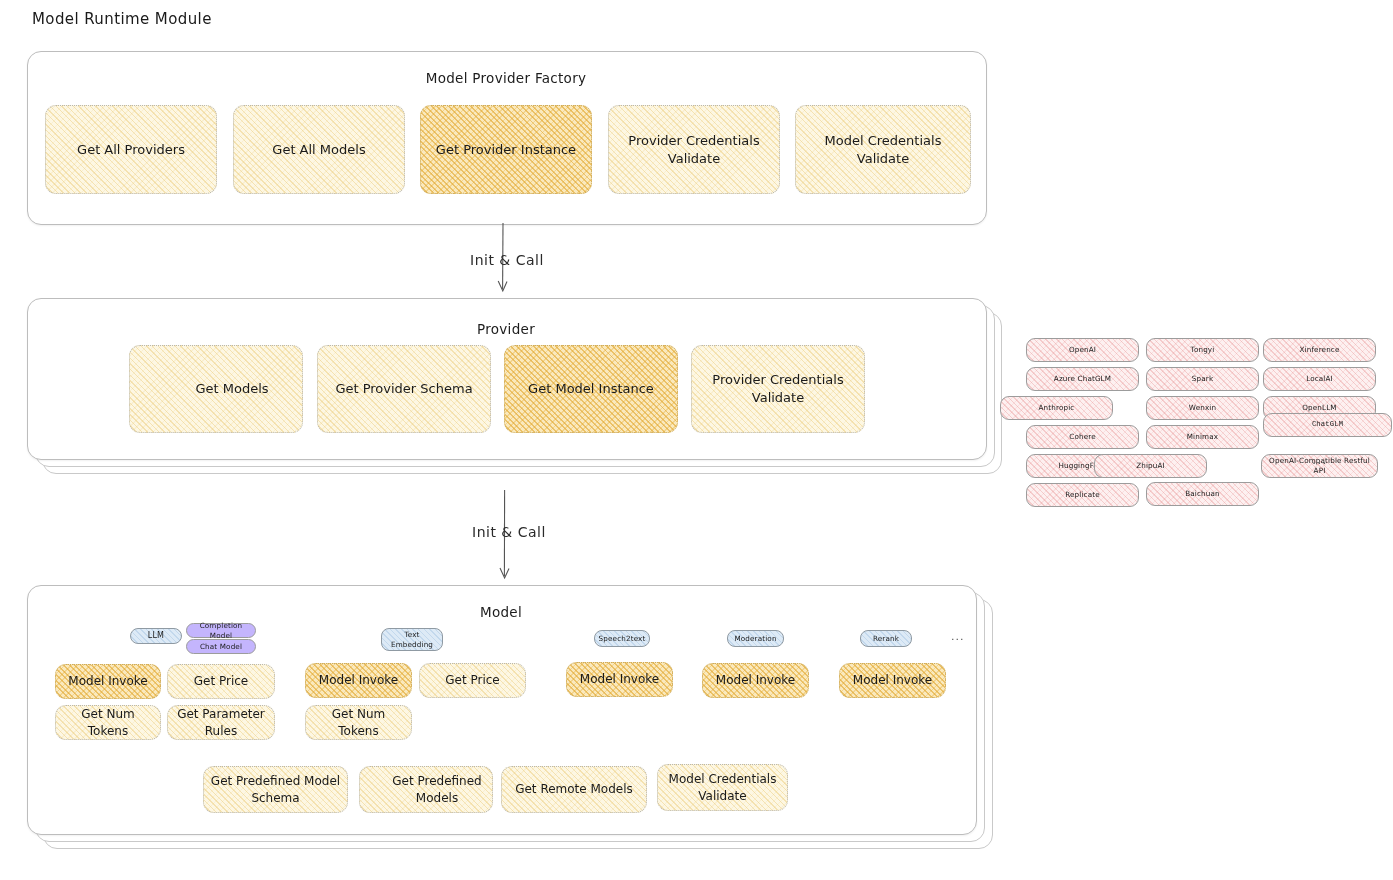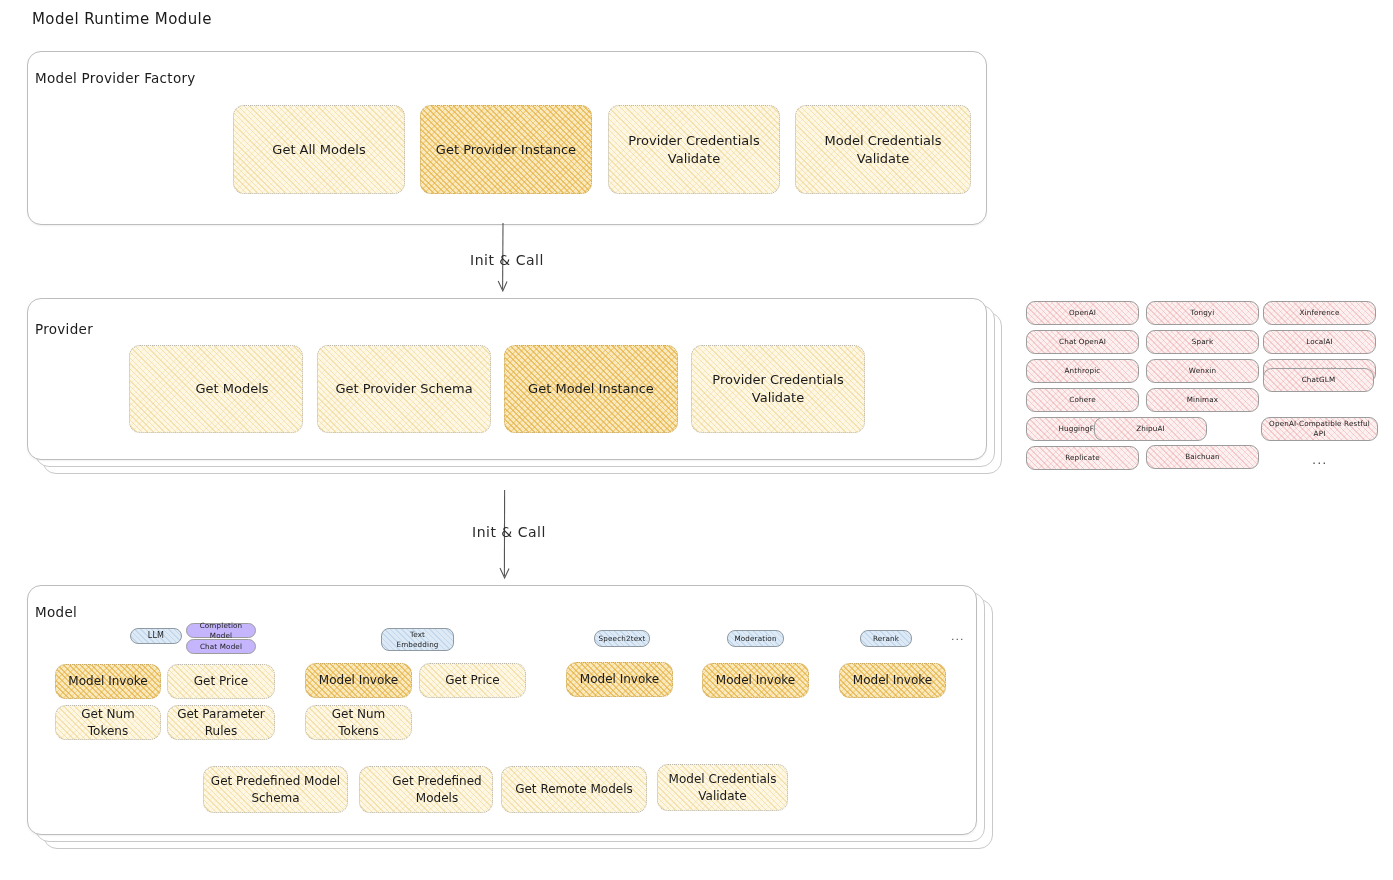--- a/index.html
+++ b/index.html
@@ -30,23 +30,23 @@
   }
   .sk-stack{
     position:absolute;
     border:1.1px solid #c9c9c9;
     border-radius:14px;
     background:#fff;
   }
 
   .sec-title{
     position:absolute;left:0;right:0;
+    text-align:center;
     font-size:13.5px;color:#1c1c1c;
     letter-spacing:.3px;
-    margin-left:8px;
   }
 
   
   .node{
     position:absolute;
     border-radius:11px;
     display:flex;align-items:center;justify-content:center;
     text-align:center;
     line-height:1.35;
     color:#1a1a1a;
@@ -70,20 +70,21 @@
       repeating-linear-gradient(-45deg, rgba(226,168,47,.34) 0 1.2px, rgba(255,255,255,0) 1.2px 4.5px);
   }
   
   .n-pink{
     border:1.1px solid #9c9c9c;
     border-radius:9px;
     background-color:#fdf0f0;
     background-image:
       repeating-linear-gradient(45deg, rgba(226,120,120,.30) 0 1px, rgba(255,255,255,0) 1px 4px),
       repeating-linear-gradient(-45deg, rgba(226,120,120,.14) 0 1px, rgba(255,255,255,0) 1px 5px);
+    margin-top: 37px;
   }
   
   .n-blue{
     border:1.1px solid #8f9aa3;
     border-radius:8px;
     background-color:#ddeaf6;
     background-image:
       repeating-linear-gradient(45deg, rgba(120,165,210,.26) 0 1px, rgba(255,255,255,0) 1px 4px);
   }
   
@@ -112,20 +113,21 @@
 </head>
 <body>
 
 <div class="canvas">
 
   <div class="page-title">Model Runtime Module</div>
 
   <div class="sk-box" style="left:27px;top:51px;width:958px;height:172px;"></div>
   <div class="sec-title" style="left:27px;width:958px;top:70px;">Model Provider Factory</div>
 
+  <div class="node n-cream fs-13" style="left:45px;top:105px;width:172px;height:89px;">Get All Providers</div>
   <div class="node n-cream fs-13" style="left:233px;top:105px;width:172px;height:89px;">Get All Models</div>
   <div class="node n-amber fs-13" style="left:420px;top:105px;width:172px;height:89px;">Get Provider Instance</div>
   <div class="node n-cream fs-13" style="left:608px;top:105px;width:172px;height:89px;">Provider Credentials Validate</div>
   <div class="node n-cream fs-13" style="left:795px;top:105px;width:176px;height:89px;">Model Credentials Validate</div>
 
   <div class="arrow-wrap" style="left:480px;top:223px;width:46px;height:74px;">
     <svg width="46" height="74" viewBox="0 0 46 74">
       <path d="M23 0 L22.6 66" stroke="#555" stroke-width="1.1" fill="none"></path>
       <path d="M18.2 58 L22.8 68 L27 58.5" stroke="#555" stroke-width="1.1" fill="none"></path>
     </svg>
@@ -136,37 +138,37 @@
   <div class="sk-stack" style="left:35px;top:305px;width:958px;height:160px;"></div>
   <div class="sk-box" style="left:27px;top:298px;width:958px;height:160px;"></div>
   <div class="sec-title" style="left:27px;width:958px;top:321px;">Provider</div>
 
   <div class="node n-cream fs-13" style="left:129px;top:345px;width:174px;height:88px;padding-left:38px;">Get Models</div>
   <div class="node n-cream fs-13" style="left:317px;top:345px;width:174px;height:88px;">Get Provider Schema</div>
   <div class="node n-amber fs-13" style="left:504px;top:345px;width:174px;height:88px;">Get Model Instance</div>
   <div class="node n-cream fs-13" style="left:691px;top:345px;width:174px;height:88px;">Provider Credentials Validate</div>
 
   <div class="node n-pink fs-7" style="left:1026px;top:301px;width:113px;height:24px;">OpenAI</div>
-  <div class="node n-pink fs-7" style="left:1026px;top:330px;width:113px;height:24px;">Chat OpenAI</div>
-  <div class="node n-pink fs-7" style="left:1026px;top:359px;width:113px;height:24px;">Anthropic</div>
+  <div class="node n-pink fs-7" style="left:1026px;top:330px;width:113px;height:24px;">Azure ChatGLM</div>
+  <div class="node n-pink fs-7" style="left:1000px;top:359px;width:113px;height:24px;">Anthropic</div>
   <div class="node n-pink fs-7" style="left:1026px;top:388px;width:113px;height:24px;">Cohere</div>
   <div class="node n-pink fs-7" style="left:1026px;top:417px;width:113px;height:24px;">HuggingFace</div>
   <div class="node n-pink fs-7" style="left:1026px;top:446px;width:113px;height:24px;">Replicate</div>
 
   <div class="node n-pink fs-7" style="left:1146px;top:301px;width:113px;height:24px;">Tongyi</div>
   <div class="node n-pink fs-7" style="left:1146px;top:330px;width:113px;height:24px;">Spark</div>
   <div class="node n-pink fs-7" style="left:1146px;top:359px;width:113px;height:24px;">Wenxin</div>
   <div class="node n-pink fs-7" style="left:1146px;top:388px;width:113px;height:24px;">Minimax</div>
   <div class="node n-pink fs-7" style="left:1094px;top:417px;width:113px;height:24px;">ZhipuAI</div>
   <div class="node n-pink fs-7" style="left:1146px;top:445px;width:113px;height:24px;">Baichuan</div>
 
   <div class="node n-pink fs-7" style="left:1263px;top:301px;width:113px;height:24px;">Xinference</div>
   <div class="node n-pink fs-7" style="left:1263px;top:330px;width:113px;height:24px;">LocalAI</div>
   <div class="node n-pink fs-7" style="left:1263px;top:359px;width:113px;height:24px;">OpenLLM</div>
-  <div class="node n-pink fs-7" style="left:1263px;top:368px;width:111px;height:24px;">ChatGLM</div>
+  <div class="node n-pink fs-7" style="left:1263px;top:376px;width:129px;height:24px;font-family:Liberation Mono, monospace;">ChatGLM</div>
   <div class="node n-pink fs-7" style="left:1261px;top:417px;width:117px;height:24px;">OpenAI-Compatible Restful API</div>
   <div class="ellipsis" style="left:1312px;top:452px;">...</div>
 
   <div class="arrow-wrap" style="left:482px;top:490px;width:46px;height:94px;">
     <svg width="46" height="94" viewBox="0 0 46 94">
       <path d="M22.6 0 L22.4 86" stroke="#555" stroke-width="1.1" fill="none"></path>
       <path d="M18 78 L22.6 88 L27 78.5" stroke="#555" stroke-width="1.1" fill="none"></path>
     </svg>
   </div>
   <div class="arrow-label" style="left:472px;top:524px;">Init &amp; Call</div>
@@ -178,21 +180,21 @@
 
   <div class="node n-blue fs-8" style="left:130px;top:628px;width:52px;height:16px;">LLM</div>
   <div class="node n-white fs-7" style="left:186px;top:623px;width:70px;height:15px;">Completion Model</div>
   <div class="node n-white fs-7" style="left:186px;top:639px;width:70px;height:15px;">Chat Model</div>
 
   <div class="node n-amber fs-12" style="left:55px;top:664px;width:106px;height:35px;">Model Invoke</div>
   <div class="node n-cream fs-12" style="left:167px;top:664px;width:108px;height:35px;">Get Price</div>
   <div class="node n-cream fs-12" style="left:55px;top:705px;width:106px;height:35px;">Get Num Tokens</div>
   <div class="node n-cream fs-12" style="left:167px;top:705px;width:108px;height:35px;">Get Parameter Rules</div>
 
-  <div class="node n-blue fs-7" style="left:381px;top:628px;width:73px;height:23px;text-align:center;">Text Embedding</div>
+  <div class="node n-blue fs-7" style="left:381px;top:628px;width:62px;height:23px;text-align:center;">Text Embedding</div>
   <div class="node n-amber fs-12" style="left:305px;top:663px;width:107px;height:35px;">Model Invoke</div>
   <div class="node n-cream fs-12" style="left:419px;top:663px;width:107px;height:35px;">Get Price</div>
   <div class="node n-cream fs-12" style="left:305px;top:705px;width:107px;height:35px;">Get Num Tokens</div>
 
   <div class="node n-blue fs-7" style="left:594px;top:630px;width:56px;height:17px;text-align:center;">Speech2text</div>
   <div class="node n-amber fs-12" style="left:566px;top:662px;width:107px;height:35px;">Model Invoke</div>
 
   <div class="node n-blue fs-7" style="left:727px;top:630px;width:57px;height:17px;">Moderation</div>
   <div class="node n-amber fs-12" style="left:702px;top:663px;width:107px;height:35px;">Model Invoke</div>
 

